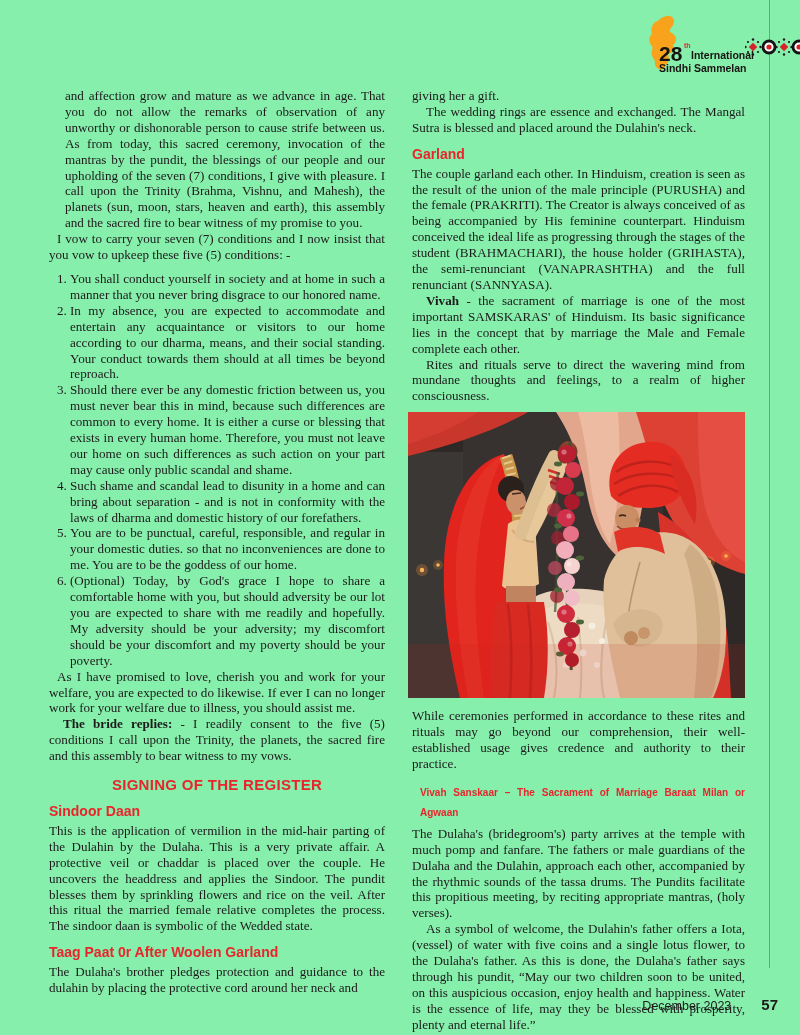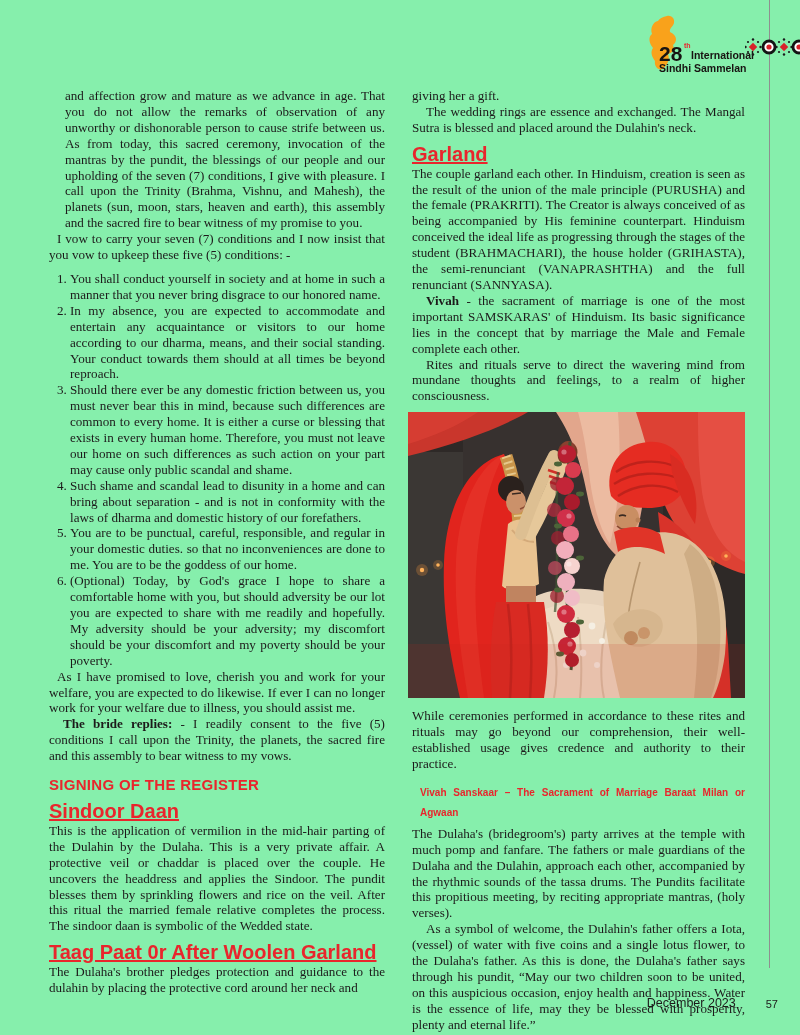--- a/index.html
+++ b/index.html
@@ -15,30 +15,30 @@
   .col{position:absolute;top:88px;text-align:justify;font-size:13.1px;line-height:15.9px;}
   .col-left{left:49px;width:336px;}
   .col-right{left:412px;width:333px;}
   .col p{margin:0;}
   .blk-indent{padding-left:16px;}
   .ind{text-indent:14px;}
   .ind-sm{text-indent:8px;}
   ol.conditions{margin:8px 0 0 0;padding-left:21px;}
   ol.conditions li{margin:0;text-align:justify;}
   .h-sans{font-family:"Liberation Sans","DejaVu Sans",sans-serif;font-weight:700;color:#e9252c;}
-  .h-center{font-size:15px;text-align:left;margin:13px 0 11px 0;letter-spacing:.3px;}
-  .h-section{font-size:20px;margin:11px 0 3px 0;text-decoration:underline;}
+  .h-center{font-size:15px;text-align:center;margin:13px 0 11px 0;letter-spacing:.3px;}
+  .h-section{font-size:14px;margin:11px 0 3px 0;}
   .h-justify{font-size:10px;margin:11px 0 3px 8px;text-align:justify;line-height:20px;}
   .photo{width:337px;height:286px;margin:8px 0 10px -4px;display:block;}
   .footer{
     position:absolute;left:420px;top:996px;width:358px;
     display:flex;justify-content:flex-end;align-items:flex-end;gap:30px;
     font-family:"Liberation Sans","DejaVu Sans",sans-serif;font-size:12.5px;color:#1c1a1a;
   }
-  .footer .pageno{font-weight:400;font-size:11px;}
+  .footer .pageno{font-weight:700;font-size:15px;}
 </style>
 </head>
 <body>
 
 <div class="page">
 
   <div class="edge-line"></div>
 
   <div class="logo-wrap">
     <svg width="132" height="66" viewBox="0 0 132 66">

